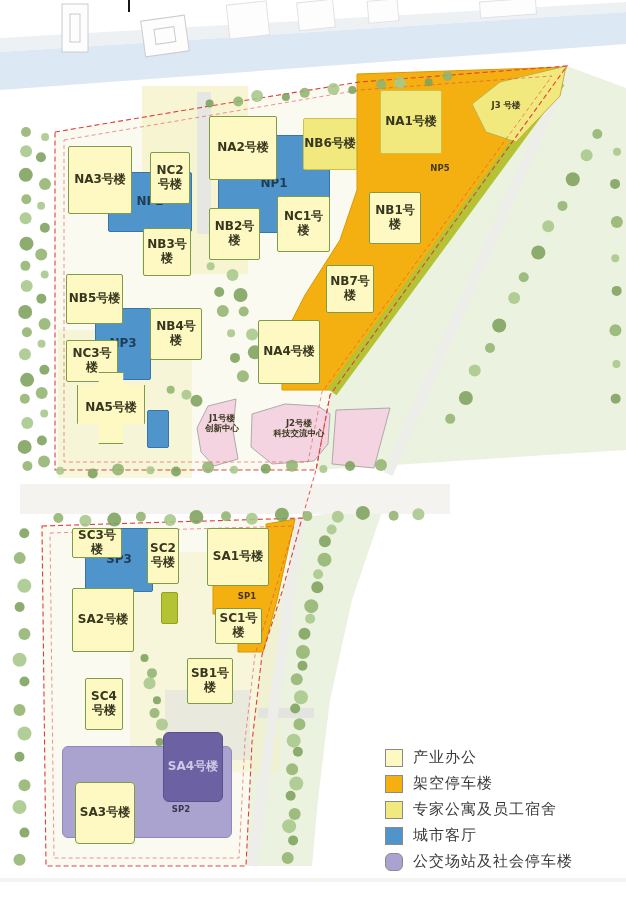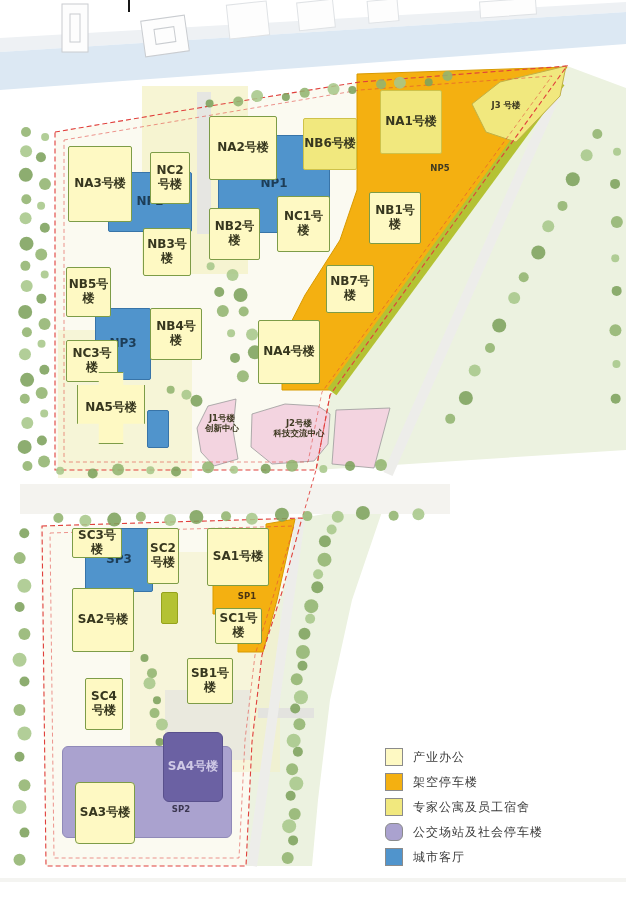--- a/index.html
+++ b/index.html
@@ -15,21 +15,21 @@
   .bl{background:#5094cc;border:1px solid #3874a8;color:#1d3d57;}
   .pd{background:#6b61a3;border:1px solid #59508c;color:#cfc9e6;border-radius:6px;}
   .pl{background:#aaa2cf;border:1px solid #908ab8;border-radius:6px;}
   .ol{background:#b4c233;border:1px solid #95a31c;}
   .cross{clip-path:polygon(32% 0,68% 0,68% 18%,100% 18%,100% 72%,68% 72%,68% 100%,32% 100%,32% 72%,0 72%,0 18%,32% 18%);border-radius:0;}
   .rlabel{position:absolute;font-size:8.5px;font-weight:bold;color:#3f3a22;text-align:center;line-height:1.2;}
   .rlabel .sub{display:block;}
   #legend{position:absolute;left:385px;top:748px;}
   .lrow{display:flex;align-items:center;margin-bottom:7px;}
   .sw{width:16px;height:16px;border:1px solid #8b8b8b;margin-right:10px;flex:none;}
-  .ltext{font-size:12px;color:#3a3a3a;letter-spacing:1px;}
+  .ltext{font-size:15px;color:#3a3a3a;letter-spacing:1px;}
   .tick{position:absolute;left:128px;top:0;width:2px;height:12px;background:#161616;}
 </style>
 </head>
 <body>
 
 <div id="stage">
 
   <svg width="626" height="901">
 
     <polygon points="0,38 626,2 626,12 0,52" fill="#eef1f4"></polygon>
@@ -258,42 +258,42 @@
   <div class="bld bl" style="left:85px;top:528px;width:68px;height:64px">
       <span>SP3</span>
     </div>
   <div class="bld bl" style="left:147px;top:410px;width:22px;height:38px"></div>
 
   <div class="bld pl" style="left:62px;top:746px;width:170px;height:92px"></div>
   <div class="bld pd" style="left:163px;top:732px;width:60px;height:70px">
       <span>SA4号楼</span>
     </div>
 
-  <div class="bld g" style="left:68px;top:146px;width:64px;height:76px">
+  <div class="bld g" style="left:68px;top:146px;width:64px;height:68px">
       <span>NA3号楼</span>
     </div>
   <div class="bld g" style="left:150px;top:152px;width:40px;height:52px">
       <span>NC2号楼</span>
     </div>
   <div class="bld g" style="left:209px;top:116px;width:68px;height:64px">
       <span>NA2号楼</span>
     </div>
   <div class="bld y" style="left:303px;top:118px;width:54px;height:52px">
       <span>NB6号楼</span>
     </div>
   <div class="bld g" style="left:277px;top:196px;width:53px;height:56px">
       <span>NC1号楼</span>
     </div>
   <div class="bld g" style="left:209px;top:208px;width:51px;height:52px">
       <span>NB2号楼</span>
     </div>
   <div class="bld g" style="left:143px;top:228px;width:48px;height:48px">
       <span>NB3号楼</span>
     </div>
-  <div class="bld g" style="left:66px;top:267px;width:45px;height:50px">
+  <div class="bld g" style="left:66px;top:274px;width:57px;height:50px">
       <span>NB5号楼</span>
     </div>
   <div class="bld g" style="left:150px;top:308px;width:52px;height:52px">
       <span>NB4号楼</span>
     </div>
   <div class="bld g" style="left:66px;top:340px;width:52px;height:42px">
       <span>NC3号楼</span>
     </div>
   <div class="bld g" style="left:258px;top:320px;width:62px;height:64px">
       <span>NA4号楼</span>
@@ -357,22 +357,22 @@
       </div>
     <div class="lrow">
         <span class="sw o"></span>
         <span class="ltext">架空停车楼</span>
       </div>
     <div class="lrow">
         <span class="sw y"></span>
         <span class="ltext">专家公寓及员工宿舍</span>
       </div>
     <div class="lrow">
+        <span class="sw bl"></span>
+        <span class="ltext">城市客厅</span>
+      </div>
+    <div class="lrow">
         <span class="sw pl"></span>
         <span class="ltext">公交场站及社会停车楼</span>
       </div>
-    <div class="lrow">
-        <span class="sw bl"></span>
-        <span class="ltext">城市客厅</span>
-      </div>
   </div>
 
 </div>
 
 </body></html>

